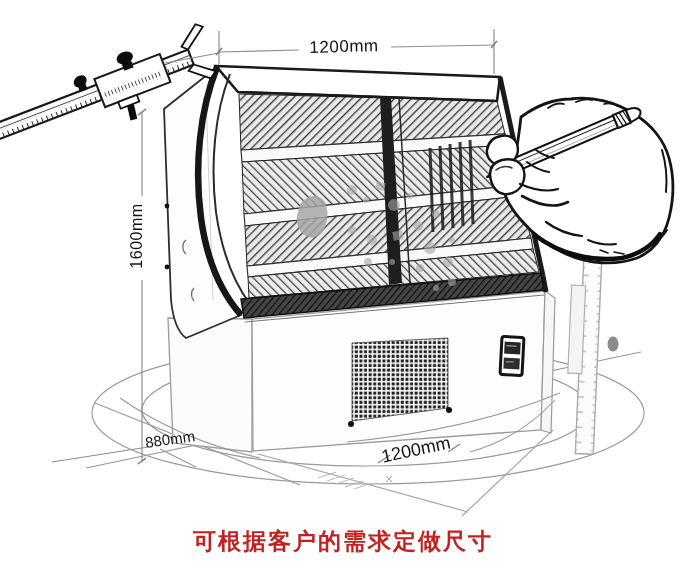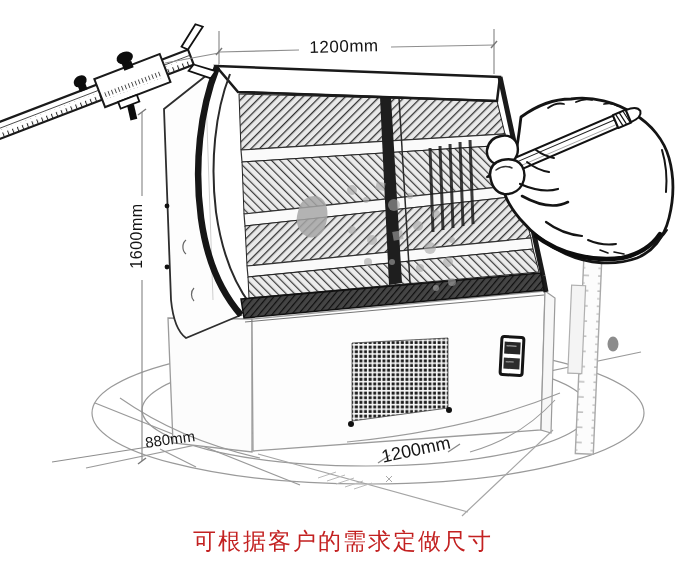--- a/index.html
+++ b/index.html
@@ -5,21 +5,21 @@
   html,body{margin:0;padding:0;background:#fff;}
   #stage{position:relative;width:680px;height:578px;background:#ffffff;overflow:hidden;
          font-family:"Liberation Sans",sans-serif;}
   #art{position:absolute;left:0;top:0;}
   .dim{position:absolute;color:#141414;white-space:nowrap;}
   .dim-top{left:344px;top:47px;font-size:17px;transform:translate(-50%,-50%) rotate(-1.5deg);letter-spacing:.5px;}
   .dim-left{left:137px;top:236px;font-size:16px;transform:translate(-50%,-50%) rotate(-90deg);letter-spacing:.5px;}
   .dim-depth{left:170px;top:439px;font-size:15px;transform:translate(-50%,-50%) rotate(-8deg);}
   .dim-bottom{left:416px;top:450px;font-size:18px;transform:translate(-50%,-50%) rotate(-12deg);}
   .note{position:absolute;left:343px;top:541px;transform:translate(-50%,-50%);
-        font-size:23px;font-weight:normal;letter-spacing:2px;color:#c32121;white-space:nowrap;}
+        font-size:23px;font-weight:bold;letter-spacing:2px;color:#c32121;white-space:nowrap;}
 </style>
 </head>
 <body>
 
 <div id="stage">
 
 <svg id="art" width="680" height="578" viewBox="0 0 680 578">
   <defs>
     <pattern id="h1" width="6" height="6" patternUnits="userSpaceOnUse" patternTransform="rotate(45)">
       <rect width="6" height="6" fill="#e9e9e9"></rect>

